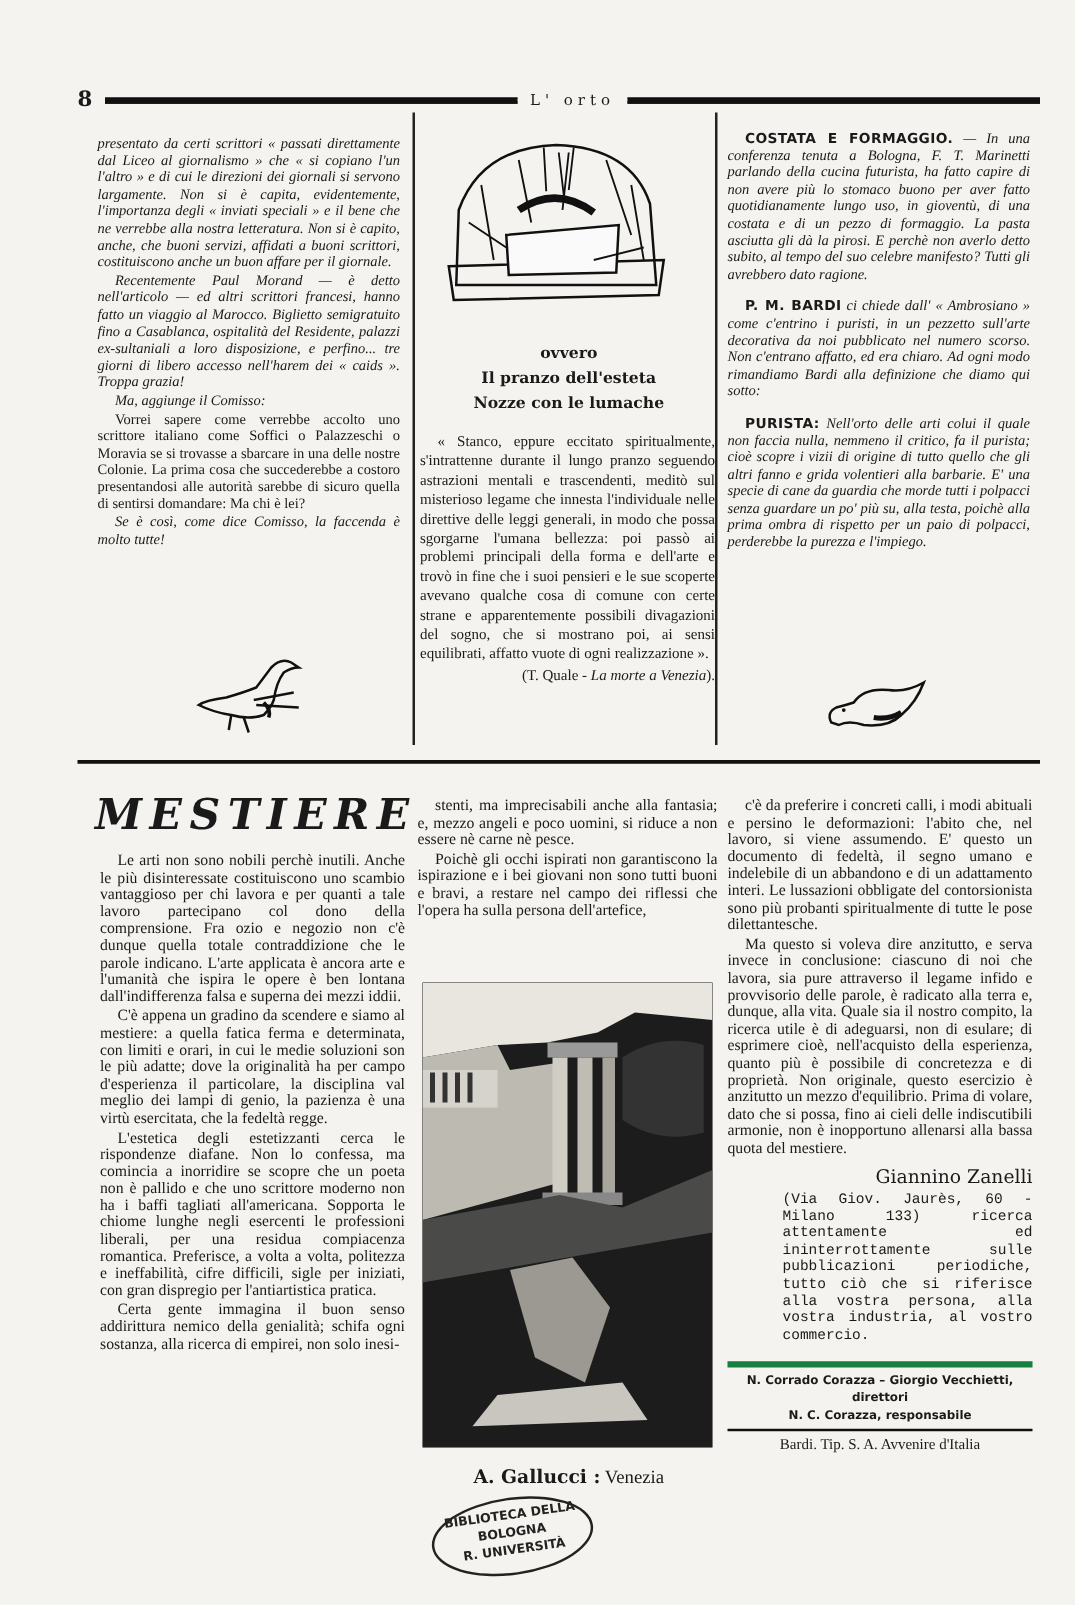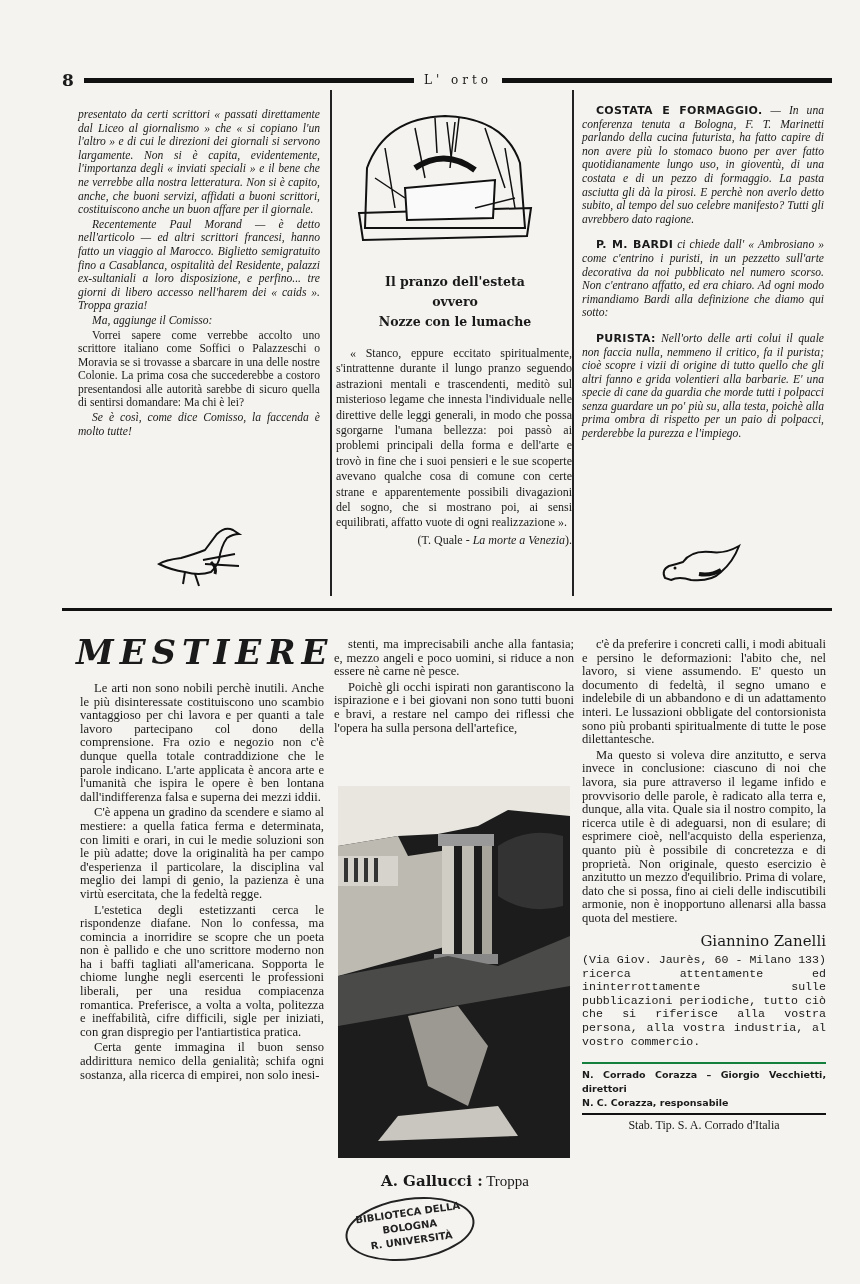--- a/index.html
+++ b/index.html
@@ -22,22 +22,22 @@
 
   .title-block { text-align: center; font-family: "DejaVu Serif", serif; font-weight: bold; font-size: 12.5px; line-height: 20px; }
 
   .mestiere { position: absolute; left: 76px; top: 632px; width: 250px; font-family: "DejaVu Serif", serif; font-weight: bold; font-size: 34px; letter-spacing: 6px; line-height: 40px; font-style: italic; }
 
   .col.body2 { font-size: 12.6px; line-height: 13.6px; }
   .col.body2 p { text-indent: 14px; margin-bottom: 2px; }
 
   .signature { font-family: "DejaVu Serif", serif; font-weight: normal; font-size: 15px; text-align: right; margin-top: 10px; }
   .eco-title { font-family: "DejaVu Sans", sans-serif; font-size: 26px; line-height: 32px; text-align: center; margin-top: 8px; }
-  .eco-body { font-family: "Liberation Mono", "DejaVu Sans Mono", monospace; font-size: 11.6px; line-height: 13.6px; text-align: justify; margin-top: 4px; }
-  .credits { margin-top: 14px; border-top: 2px solid #15803d; border-bottom: 2px solid #111; font-family: "DejaVu Sans", sans-serif; font-weight: bold; font-size: 9.5px; line-height: 14px; padding: 4px 0 3px; }
+  .eco-body { font-family: "Liberation Mono", "DejaVu Sans Mono", monospace; font-size: 11.6px; line-height: 13.6px; text-align: justify; margin-top: 4px; margin-left: 44px; }
+  .credits { margin-top: 14px; border-top: 5px solid #15803d; border-bottom: 2px solid #111; text-align: center; font-family: "DejaVu Sans", sans-serif; font-weight: bold; font-size: 9.5px; line-height: 14px; padding: 4px 0 3px; }
   .printer { text-align: center; font-size: 12px; margin-top: 4px; }
 
   .caption { position: absolute; left: 340px; top: 1172px; width: 230px; text-align: center; font-size: 15px; }
   .caption .artist { font-family: "DejaVu Serif", serif; font-weight: bold; }
 
   .stamp { position: absolute; left: 345px; top: 1198px; width: 130px; height: 62px; border: 2px solid #222; border-radius: 50%; transform: rotate(-8deg); text-align: center; font-family: "DejaVu Sans", sans-serif; font-weight: bold; font-size: 10px; line-height: 14px; padding-top: 6px; color: #222; }
 
   svg { display: block; }
 </style>
 </head>
@@ -72,22 +72,22 @@
   <svg width="180" height="145" viewBox="0 0 180 145">
     <path d="M10 120 L12 60 Q30 10 90 8 Q150 10 165 55 L170 120 Z" fill="none" stroke="#111" stroke-width="2"></path>
     <path d="M4 105 L176 100 L172 128 L8 132 Z" fill="none" stroke="#111" stroke-width="2"></path>
     <path d="M50 80 L140 72 L138 110 L52 112 Z" fill="#fafafa" stroke="#111" stroke-width="2"></path>
     <path d="M60 60 Q90 40 120 62" fill="none" stroke="#111" stroke-width="6"></path>
     <path d="M30 40 L40 100 M60 20 L70 70 M100 14 L95 60 M130 20 L150 80 M150 40 L160 100 M20 70 L50 90 M120 100 L160 90" stroke="#111" stroke-width="1.5"></path>
     <path d="M80 10 L82 45 M92 14 L96 48 M104 10 L100 44" stroke="#111" stroke-width="1.5"></path>
   </svg>
 </div>
 <div class="title-block" style="position:absolute; left:340px; top:272px; width:230px;">
+  <div>ovvero</div>
   <div>Il pranzo dell'esteta</div>
-  <div>ovvero</div>
   <div>Nozze con le lumache</div>
 </div>
 <div class="col" style="left:336px; top:346px; width:236px; font-size:12px; line-height:15.4px;">
   <p>« Stanco, eppure eccitato spiritualmente, s'intrattenne durante il lungo pranzo seguendo astrazioni mentali e trascendenti, meditò sul misterioso legame che innesta l'individuale nelle direttive delle leggi generali, in modo che possa sgorgarne l'umana bellezza: poi passò ai problemi principali della forma e dell'arte e trovò in fine che i suoi pensieri e le sue scoperte avevano qualche cosa di comune con certe strane e apparentemente possibili divagazioni del sogno, che si mostrano poi, ai sensi equilibrati, affatto vuote di ogni realizzazione ».</p>
   <p style="text-align:right; margin-top:2px;"><span>(T. Quale - </span><i>La morte a Venezia</i><span>).</span></p>
 </div>
 
 <div class="vrule" style="left:572px; top:90px; height:506px;"></div>
 
 <div class="col italic" style="left:582px; top:104px; width:242px;">
@@ -135,34 +135,34 @@
     <rect x="144" y="60" width="10" height="110" fill="#a8a59d"></rect>
     <rect x="96" y="168" width="64" height="10" fill="#888"></rect>
     <path d="M0 190 L110 170 L160 180 L232 150 L232 200 L0 240 Z" fill="#4a4a48"></path>
     <path d="M70 230 L120 220 L150 260 L130 320 L90 300 Z" fill="#9c9992"></path>
     <path d="M60 330 L160 320 L180 350 L40 355 Z" fill="#c9c6bf"></path>
     <path d="M160 60 Q190 40 225 50 L225 120 Q190 130 160 110 Z" fill="#333"></path>
   </svg>
 </div>
 
 <div class="caption">
-  <span class="artist">A. Gallucci :</span><span> Troppa</span>
+  <span class="artist">A. Gallucci :</span><span> Venezia</span>
 </div>
 
 <div class="stamp">
   <div>BIBLIOTECA DELLA</div>
   <div>BOLOGNA</div>
   <div>R. UNIVERSITÀ</div>
 </div>
 
 <div class="col body2" style="left:582px; top:638px; width:244px;">
   <p class="noindent">c'è da preferire i concreti calli, i modi abituali e persino le deformazioni: l'abito che, nel lavoro, si viene assumendo. E' questo un documento di fedeltà, il segno umano e indelebile di un abbandono e di un adattamento interi. Le lussazioni obbligate del contorsionista sono più probanti spiritualmente di tutte le pose dilettantesche.</p>
   <p>Ma questo si voleva dire anzitutto, e serva invece in conclusione: ciascuno di noi che lavora, sia pure attraverso il legame infido e provvisorio delle parole, è radicato alla terra e, dunque, alla vita. Quale sia il nostro compito, la ricerca utile è di adeguarsi, non di esulare; di esprimere cioè, nell'acquisto della esperienza, quanto più è possibile di concretezza e di proprietà. Non originale, questo esercizio è anzitutto un mezzo d'equilibrio. Prima di volare, dato che si possa, fino ai cieli delle indiscutibili armonie, non è inopportuno allenarsi alla bassa quota del mestiere.</p>
   <div class="signature">Giannino Zanelli</div>
 
   <div class="eco-body">(Via Giov. Jaurès, 60 - Milano 133) ricerca attentamente ed ininterrottamente sulle pubblicazioni periodiche, tutto ciò che si riferisce alla vostra persona, alla vostra industria, al vostro commercio.</div>
 
   <div class="credits">
     <div>N. Corrado Corazza – Giorgio Vecchietti, direttori</div>
     <div>N. C. Corazza, responsabile</div>
   </div>
-  <div class="printer">Stab. Tip. S. A. Corrado d'Italia</div>
+  <div class="printer">Bardi. Tip. S. A. Avvenire d'Italia</div>
 </div>
 
 </body></html>

